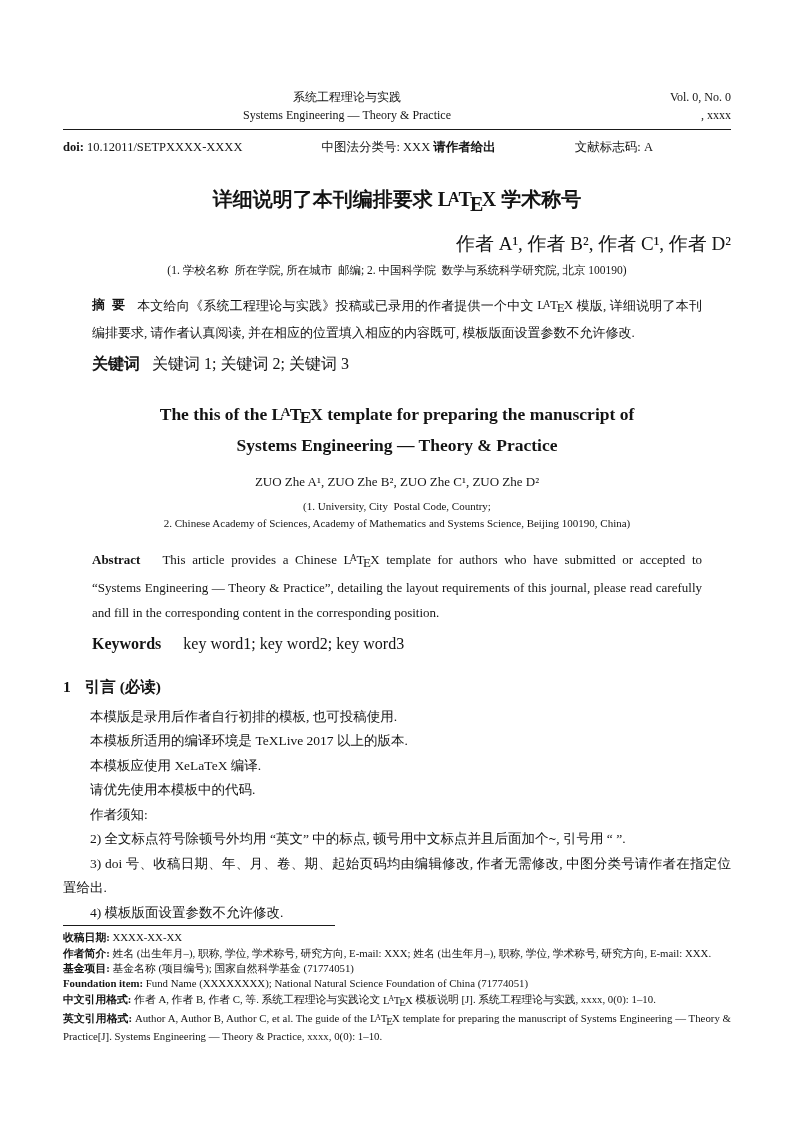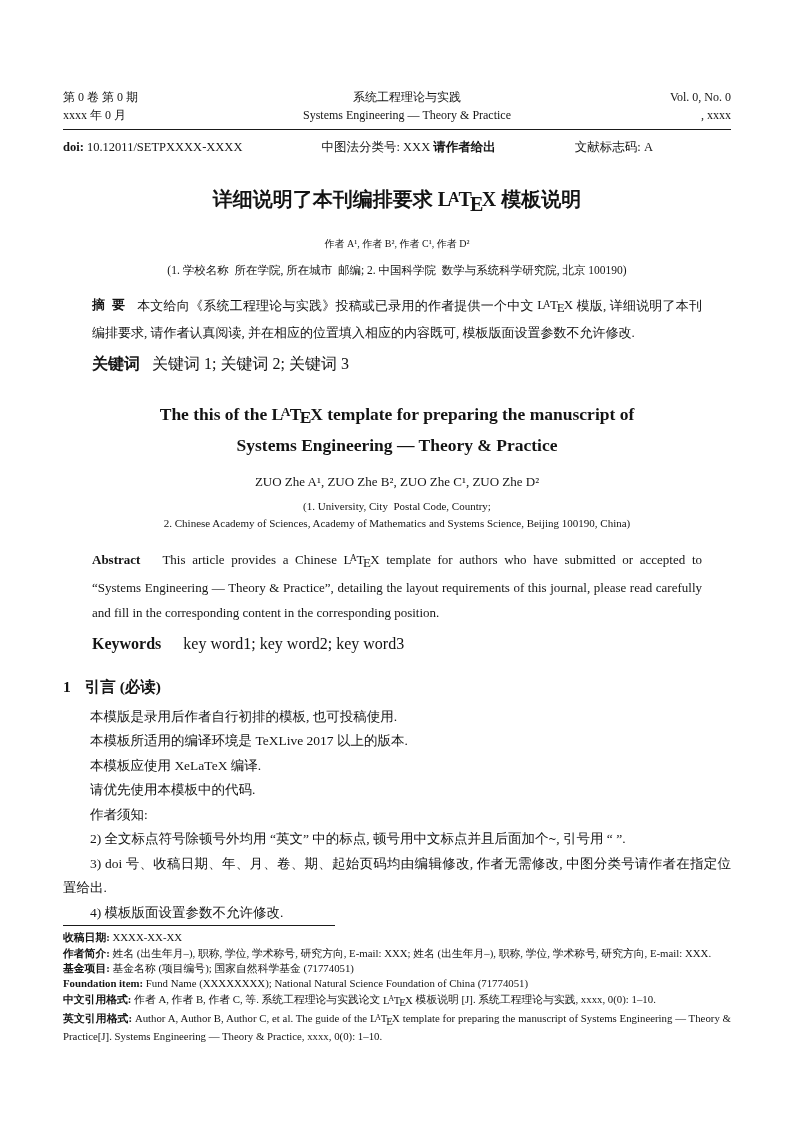--- a/index.html
+++ b/index.html
@@ -20,21 +20,21 @@
   
   .hdr-row { display: flex; justify-content: space-between; align-items: flex-start; font-size: 12px; line-height: 18px; }
   .hdr-left { text-align: left; min-width: 120px; }
   .hdr-center { text-align: center; flex: 1; }
   .hdr-right { text-align: right; min-width: 100px; }
   .hdr-rule { border: none; border-top: 1.5px solid #1a1a1a; margin-top: 5px; }
   .meta-row { display: flex; justify-content: space-between; font-size: 12.5px; margin-top: 9px; padding-right: 78px; line-height: 17px; }
 
   
   .zh-title { text-align: center; font-size: 20px; font-weight: bold; margin-top: 28px; line-height: 26px; }
-  .zh-authors { text-align: center; font-size: 10px; margin-top: 17px; line-height: 20px; }
+  .zh-authors { text-align: right; font-size: 19px; margin-top: 17px; line-height: 20px; }
   .zh-affil { text-align: center; font-size: 11.5px; margin-top: 9px; line-height: 15px; }
 
   .abstract-block { margin: 14px 29px 0 29px; font-size: 13px; line-height: 25px; text-align: justify; }
   .kw-line { margin: 6px 29px 0 29px; font-size: 16px; line-height: 25px; }
   .label-zh { margin-right: 12px; }
   .label-en { margin-right: 22px; }
 
   .en-title { text-align: center; font-size: 17.5px; font-weight: bold; margin-top: 22px; line-height: 28px; }
   .en-authors { text-align: center; font-size: 13px; margin-top: 14px; line-height: 18px; }
   .en-affil { text-align: center; font-size: 11px; margin-top: 7px; line-height: 17px; }
@@ -54,42 +54,38 @@
   .latex { white-space: nowrap; }
   .latex .la { display: inline-block; font-size: 0.72em; vertical-align: 0.3em; margin-left: -0.16em; margin-right: -0.04em; }
   .latex .le { display: inline-block; vertical-align: -0.21em; margin-left: -0.1em; margin-right: -0.07em; }
 </style>
 </head>
 <body>
 
 <div class="page">
 
   <div class="hdr-row">
-    <div class="hdr-left">
-      <div>第 0 卷 第 0 期</div>
-      <div>xxxx 年 0 月</div>
-    </div>
     <div class="hdr-center">
       <div>系统工程理论与实践</div>
       <div>Systems Engineering — Theory &amp; Practice</div>
     </div>
     <div class="hdr-right">
       <div>Vol. 0, No. 0</div>
       <div>, xxxx</div>
     </div>
   </div>
   <hr class="hdr-rule">
 
   <div class="meta-row">
     <span><b>doi:</b> <span>10.12011/SETPXXXX-XXXX</span></span>
     <span><span>中图法分类号:</span> <span>XXX</span> <b>请作者给出</b></span>
     <span><span>文献标志码:</span> <span>A</span></span>
   </div>
 
-  <div class="zh-title"><span>详细说明了本刊编排要求 </span><span class="latex"><span>L</span><span class="la">A</span><span>T</span><span class="le">E</span><span>X</span></span><span> 模板说明</span></div>
+  <div class="zh-title"><span>详细说明了本刊编排要求 </span><span class="latex"><span>L</span><span class="la">A</span><span>T</span><span class="le">E</span><span>X</span></span><span> 学术称号</span></div>
 
   <div class="zh-authors">作者 A¹, 作者 B², 作者 C¹, 作者 D²</div>
   <div class="zh-affil">(1. 学校名称 所在学院, 所在城市 邮编; 2. 中国科学院 数学与系统科学研究院, 北京 100190)</div>
 
   <div class="abstract-block">
     <span class="sans-bold label-zh">摘 要</span><span>本文给向《系统工程理论与实践》投稿或已录用的作者提供一个中文 </span><span class="latex"><span>L</span><span class="la">A</span><span>T</span><span class="le">E</span><span>X</span></span><span> 模版, 详细说明了本刊编排要求, 请作者认真阅读, 并在相应的位置填入相应的内容既可, 模板版面设置参数不允许修改.</span>
   </div>
   <div class="kw-line">
     <span class="sans-bold label-zh">关键词</span><span>关键词 1; 关键词 2; 关键词 3</span>
   </div>

